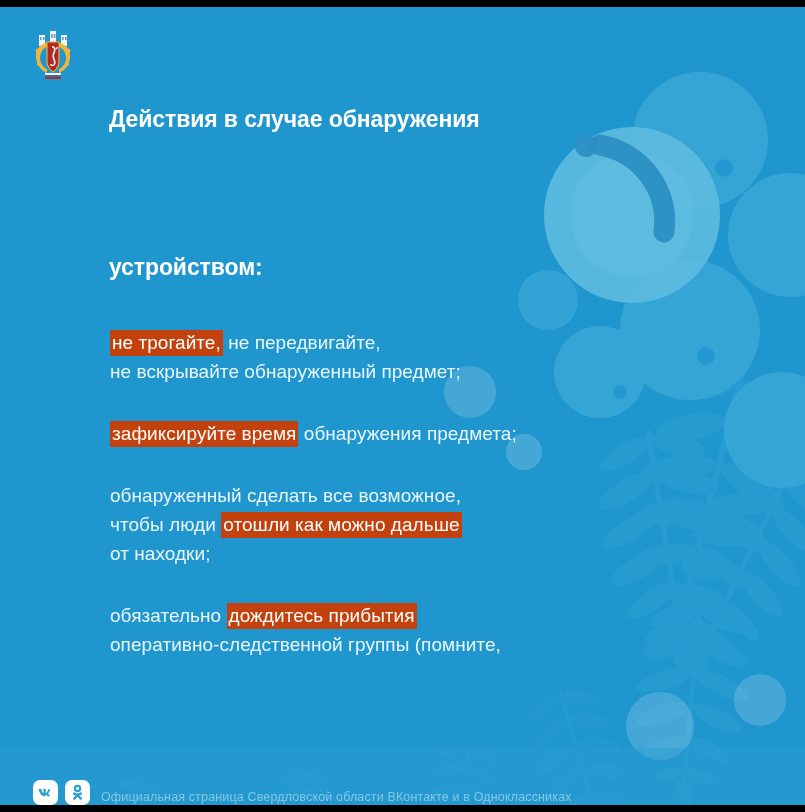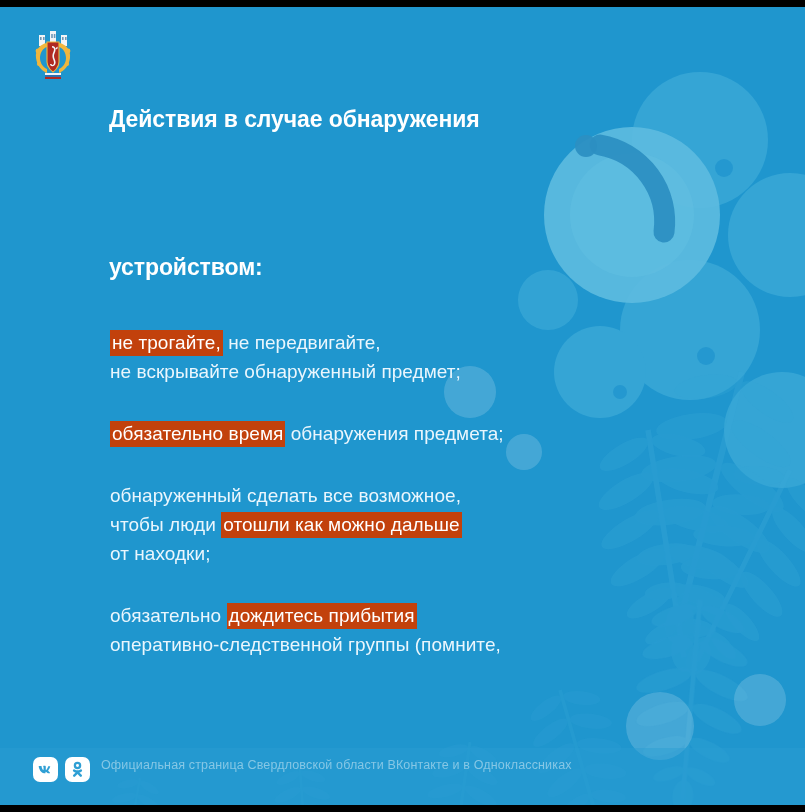--- a/index.html
+++ b/index.html
@@ -93,21 +93,21 @@
   }
 
   
   .footer {
     position: absolute;
     left: 0;
     bottom: 7px;
     width: 100%;
     height: 48px;
     display: flex;
-    align-items: flex-start;
+    align-items: flex-end;
     padding-left: 33px;
     box-sizing: border-box;
     z-index: 30;
   }
   .social {
     display: flex;
     align-items: center;
     gap: 7px;
     margin-right: 11px;
   }
@@ -255,21 +255,21 @@
   </h1>
 
   <ul class="items">
 
     <li class="item">
       <span class="hl">не трогайте,</span><span> не передвигайте,</span><br>
       <span>не вскрывайте обнаруженный предмет;</span>
     </li>
 
     <li class="item">
-      <span class="hl">обязательно время</span><span> обнаружения предмета;</span>
+      <span class="hl">зафиксируйте время</span><span> обнаружения предмета;</span>
     </li>
 
     <li class="item">
       <span>обнаруженный сделать все возможное,</span><br>
       <span>чтобы люди </span><span class="hl">отошли как можно дальше</span><br>
       <span>от находки;</span>
     </li>
 
     <li class="item">
       <span>обязательно </span><span class="hl">дождитесь прибытия</span><br>

